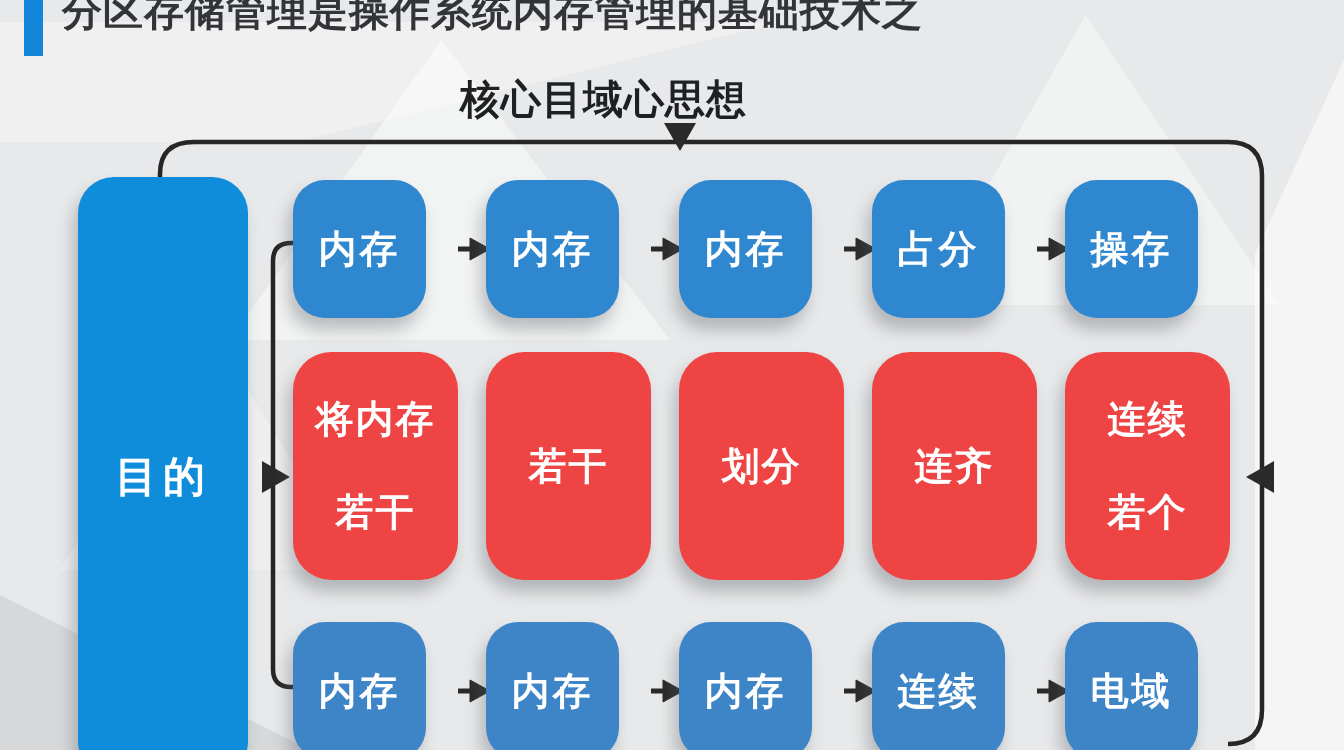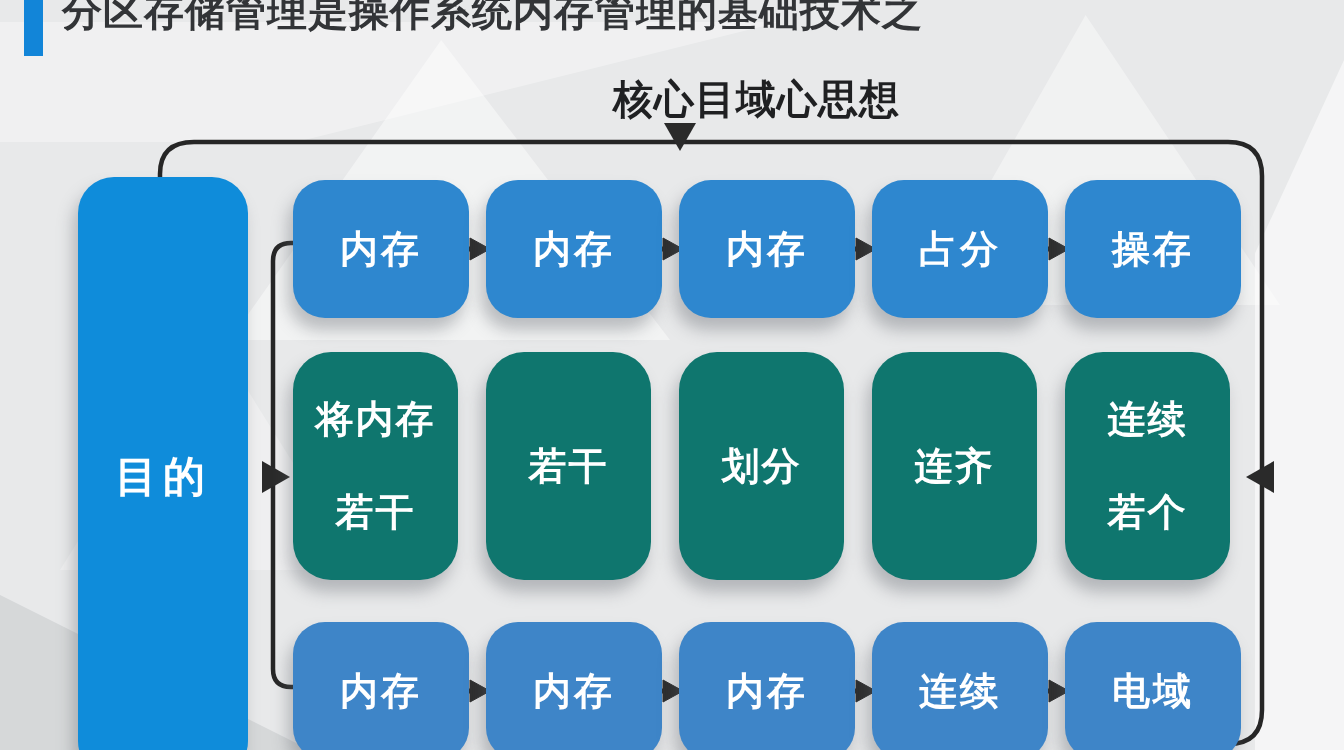--- a/index.html
+++ b/index.html
@@ -27,42 +27,42 @@
 
   
   .accent-bar{position:absolute;left:24px;top:0;width:19px;height:56px;background:#1285d8;}
   .slide-title{
     position:absolute;left:62px;top:-16px;white-space:nowrap;
     font-size:40px;font-weight:bold;color:#323437;letter-spacing:1px;
   }
 
   
   .callout-label{
-    position:absolute;left:460px;top:72px;width:440px;text-align:right;
+    position:absolute;left:460px;top:72px;width:440px;text-align:left;
     font-size:40px;font-weight:600;color:#1f2022;letter-spacing:1px;
   }
 
   
   svg.connectors{position:absolute;left:0;top:0;width:1344px;height:750px;}
 
   
   .box{
     position:absolute;display:flex;align-items:center;justify-content:center;
     color:#fff;text-align:center;
     box-shadow:-5px 12px 16px rgba(95,100,108,.38);
   }
   .purpose-box{
     left:78px;top:177px;width:170px;height:600px;border-radius:36px;
     background:#0f8cda;font-size:42px;font-weight:600;letter-spacing:6px;
   }
-  .row-top .box,.row-bottom .box{width:176px;height:138px;border-radius:32px;font-size:38px;font-weight:600;letter-spacing:3px;}
+  .row-top .box,.row-bottom .box{width:133px;height:138px;border-radius:32px;font-size:38px;font-weight:600;letter-spacing:3px;}
   .row-top .box{top:180px;background:#2e87cf;}
   .row-bottom .box{top:622px;background:#3e85c8;}
   .row-middle .box{
-    top:352px;width:165px;height:228px;border-radius:38px;background:#0f766e;
+    top:352px;width:165px;height:228px;border-radius:38px;background:#ef4444;
     font-size:38px;font-weight:600;letter-spacing:2px;
     flex-direction:column;gap:42px;justify-content:center;
   }
   .c1{left:293px}.c2{left:486px}.c3{left:679px}.c4{left:872px}.c5{left:1065px}
 </style>
 </head>
 <body>
 
 <div class="stage">
 

